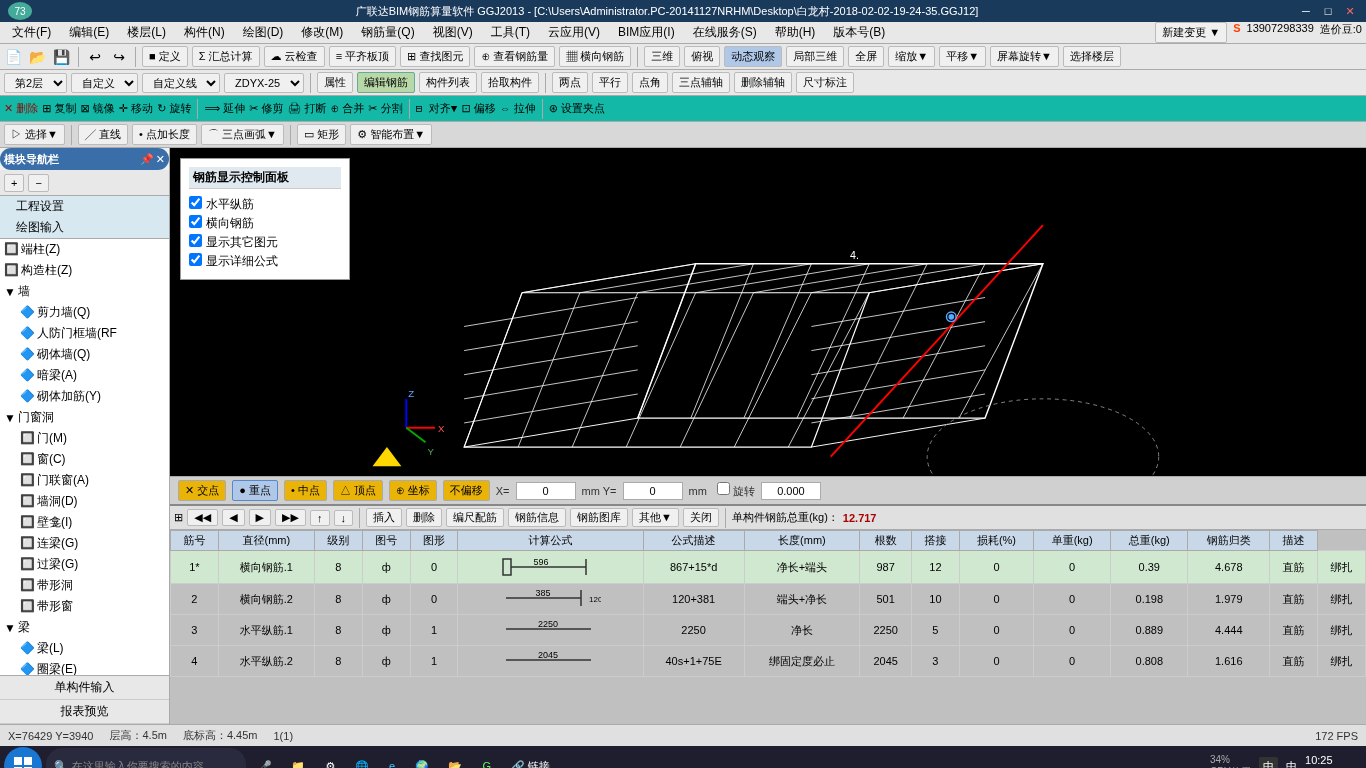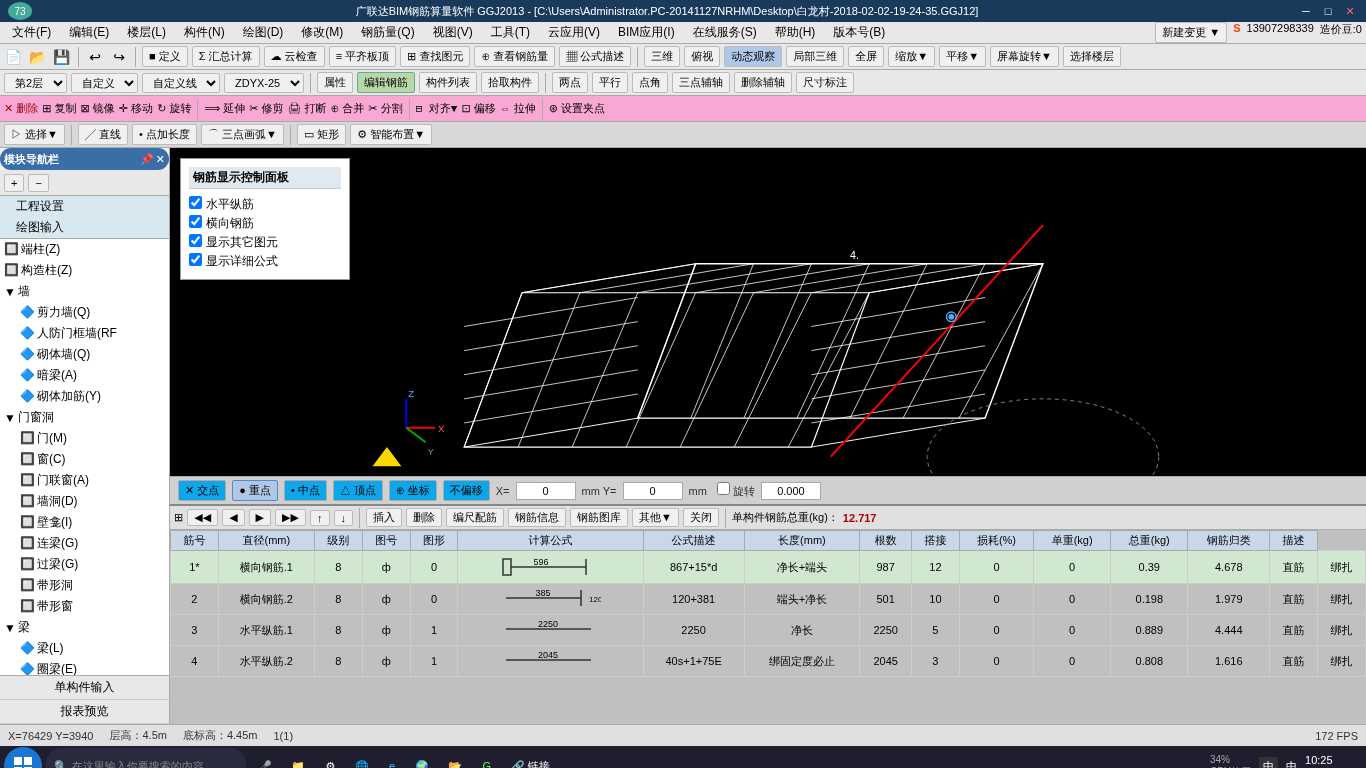--- a/index.html
+++ b/index.html
@@ -21,21 +21,21 @@
     
     #toolbar1 { height: 26px; background: #e8e8e8; display: flex; align-items: center; padding: 0 4px; border-bottom: 1px solid #aaa; gap: 4px; font-size: 11px; }
     .tb-btn { padding: 2px 6px; border: 1px solid #bbb; background: #f0f0f0; cursor: pointer; font-size: 11px; border-radius: 2px; white-space: nowrap; }
     .tb-sep { width: 1px; height: 20px; background: #aaa; margin: 0 2px; }
     .tb-icon { width: 20px; height: 20px; display: inline-flex; align-items: center; justify-content: center; cursor: pointer; font-size: 14px; }
 
     
     #toolbar2 { height: 26px; background: #e8e8e8; display: flex; align-items: center; padding: 0 4px; border-bottom: 1px solid #aaa; gap: 4px; font-size: 11px; }
 
     
-    #toolbar3 { height: 26px; background: #f9a8d4; display: flex; align-items: center; padding: 0 4px; border-bottom: 1px solid #aaa; gap: 4px; font-size: 11px; }
+    #toolbar3 { height: 26px; background: #14b8a6; display: flex; align-items: center; padding: 0 4px; border-bottom: 1px solid #aaa; gap: 4px; font-size: 11px; }
 
     
     #toolbar4 { height: 26px; background: #d8d8d8; display: flex; align-items: center; padding: 0 4px; border-bottom: 1px solid #aaa; gap: 4px; font-size: 11px; }
 
     
     #main { display: flex; height: calc(768px - 22px - 22px - 26px - 26px - 26px - 26px - 22px - 22px); }
 
     
     #left-panel { width: 170px; background: #f0f0f0; border-right: 1px solid #aaa; display: flex; flex-direction: column; }
     #nav-header { height: 22px; background: #3a6ea8; color: #fff; display: flex; align-items: center; justify-content: space-between; padding: 0 4px; font-size: 11px; border-radius: 11px; }
@@ -59,21 +59,21 @@
     #cad-view { flex: 1; background: #000; position: relative; overflow: hidden; }
 
     
     #rebar-panel { position: absolute; left: 10px; top: 10px; background: #fff; border: 1px solid #999; padding: 8px; z-index: 10; width: 170px; }
     #rebar-panel-title { font-weight: bold; font-size: 12px; margin-bottom: 6px; background: #e0e8f0; padding: 2px 4px; border-bottom: 1px solid #ccc; }
     .rebar-cb { display: flex; align-items: flex-start; gap: 4px; font-size: 12px; padding: 1px 0; }
     #cad-svg { width: 100%; height: 100%; }
 
     
     #snap-toolbar { height: 28px; background: #d0d0d0; display: flex; align-items: center; padding: 0 8px; border-top: 1px solid #aaa; gap: 6px; font-size: 11px; }
-    .snap-btn { padding: 2px 6px; border: 1px solid #aaa; background: #0ea5e9; cursor: pointer; font-size: 11px; border-radius: 2px; }
+    .snap-btn { padding: 2px 6px; border: 1px solid #aaa; background: #eab308; cursor: pointer; font-size: 11px; border-radius: 2px; }
     .snap-btn.active { background: #b0c8e8; border-color: #5588cc; }
     .snap-label { color: #333; }
     .snap-input { width: 60px; height: 18px; border: 1px solid #aaa; padding: 0 2px; font-size: 11px; text-align: center; }
 
     
     #bottom-area { height: 220px; border-top: 2px solid #888; display: flex; flex-direction: column; }
     #table-toolbar { height: 24px; background: #e0e0e0; display: flex; align-items: center; padding: 0 4px; border-bottom: 1px solid #aaa; gap: 4px; font-size: 11px; }
     .tbl-btn { padding: 1px 6px; border: 1px solid #bbb; background: #f0f0f0; cursor: pointer; font-size: 11px; border-radius: 2px; white-space: nowrap; }
     #table-container { flex: 1; overflow: auto; }
     table { width: 100%; border-collapse: collapse; font-size: 11px; }
@@ -135,21 +135,21 @@
   <div class="tb-sep"></div>
   <div class="tb-icon">↩</div>
   <div class="tb-icon">↪</div>
   <div class="tb-sep"></div>
   <button class="tb-btn">■ 定义</button>
   <button class="tb-btn">Σ 汇总计算</button>
   <button class="tb-btn">☁ 云检查</button>
   <button class="tb-btn">≡ 平齐板顶</button>
   <button class="tb-btn">⊞ 查找图元</button>
   <button class="tb-btn">⊕ 查看钢筋量</button>
-  <button class="tb-btn">▦ 公式描述</button>
+  <button class="tb-btn">▦ 横向钢筋</button>
   <div class="tb-sep"></div>
   <button class="tb-btn">三维</button>
   <button class="tb-btn">俯视</button>
   <button class="tb-btn" style="background:#b0c8e8;">动态观察</button>
   <button class="tb-btn">局部三维</button>
   <button class="tb-btn">全屏</button>
   <button class="tb-btn">缩放▼</button>
   <button class="tb-btn">平移▼</button>
   <button class="tb-btn">屏幕旋转▼</button>
   <button class="tb-btn">选择楼层</button>

